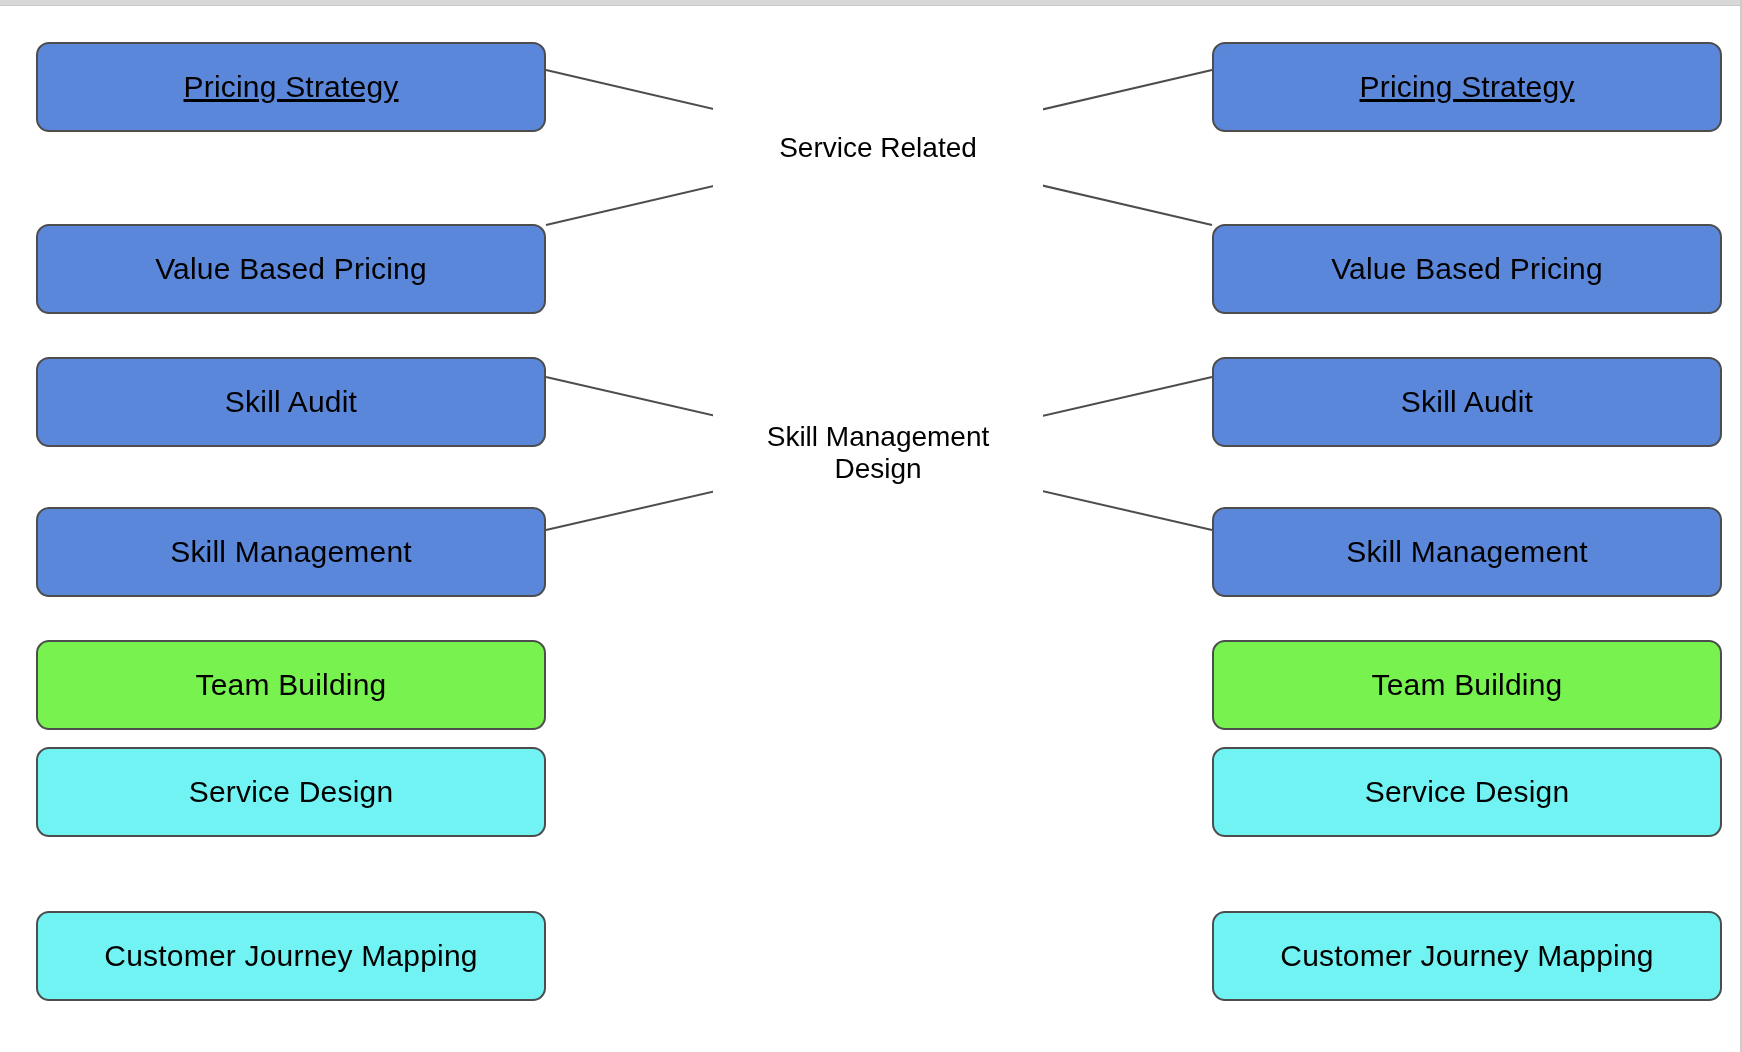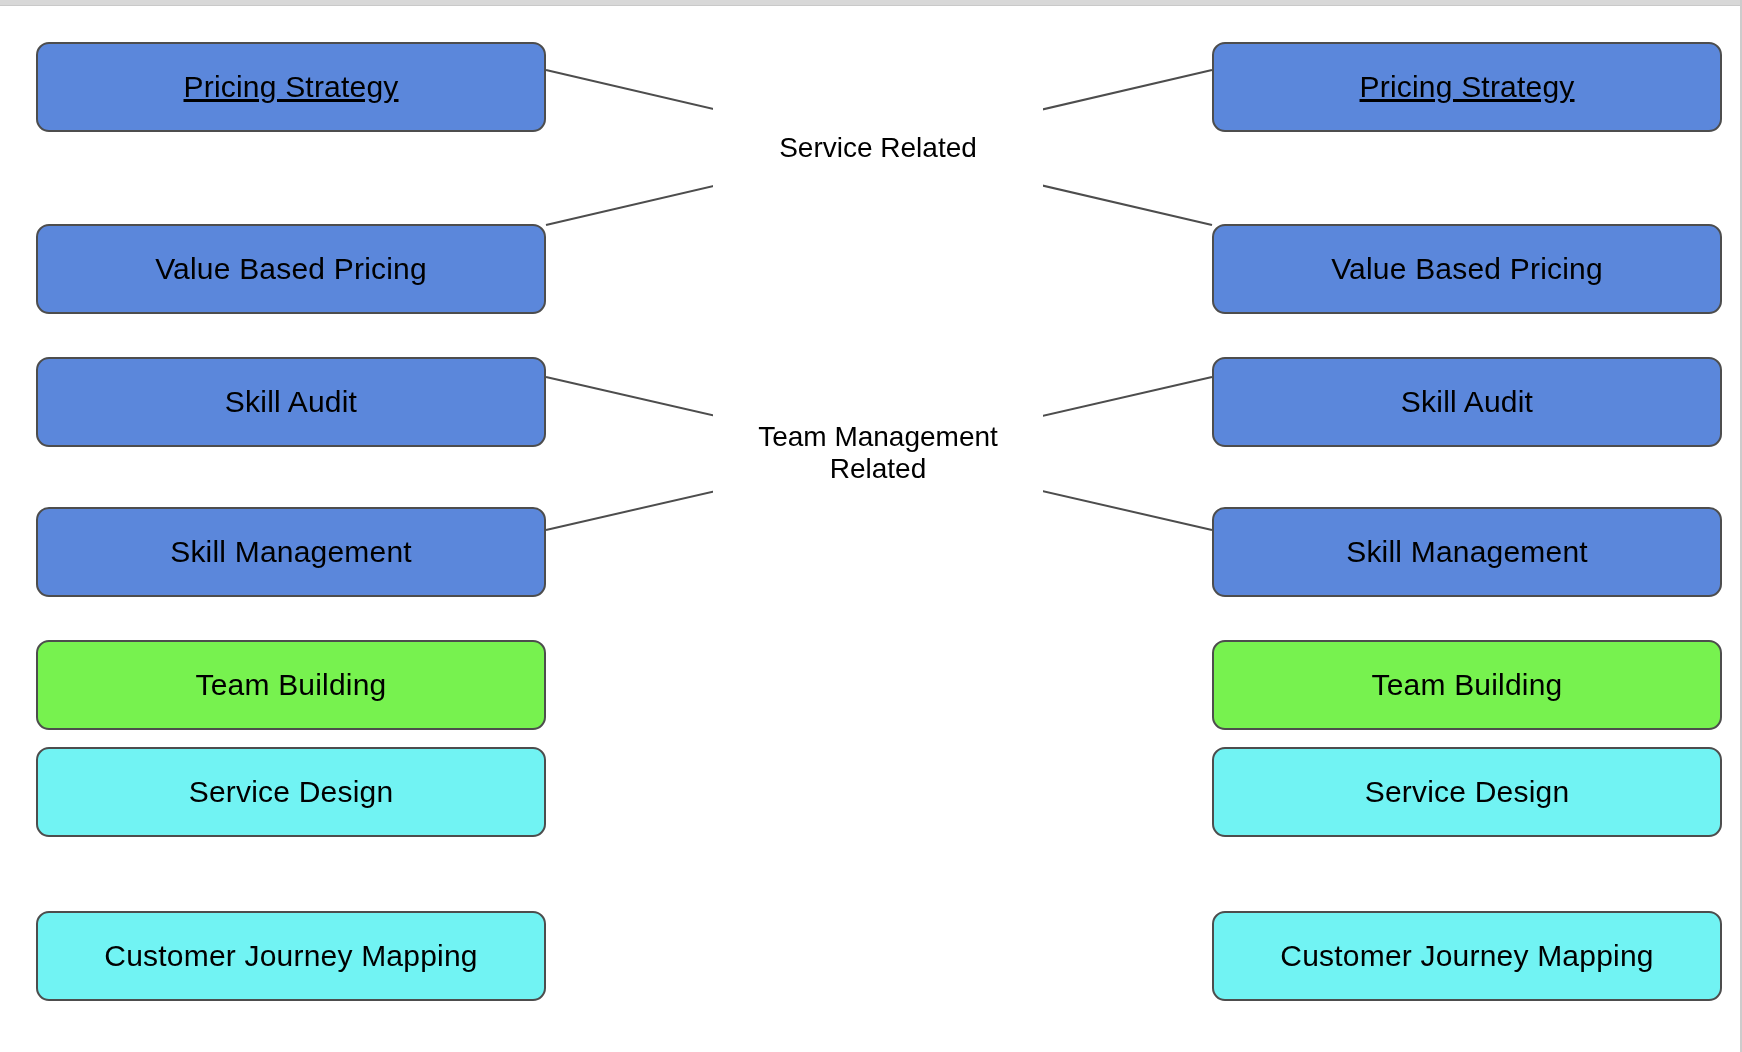--- a/index.html
+++ b/index.html
@@ -105,19 +105,19 @@
       <span>Service Design</span>
     </div>
   <div class="node right r6 c-cyan">
       <span>Customer Journey Mapping</span>
     </div>
 
   <div class="edge-label pricing">
     <span>Service Related</span>
   </div>
   <div class="edge-label skill">
-    <span>Team Management Related</span>
+    <span>Skill Management Design</span>
   </div>
 
   <div class="top-edge"></div>
   <div class="right-edge"></div>
 
 </div>
 
 </body></html>

